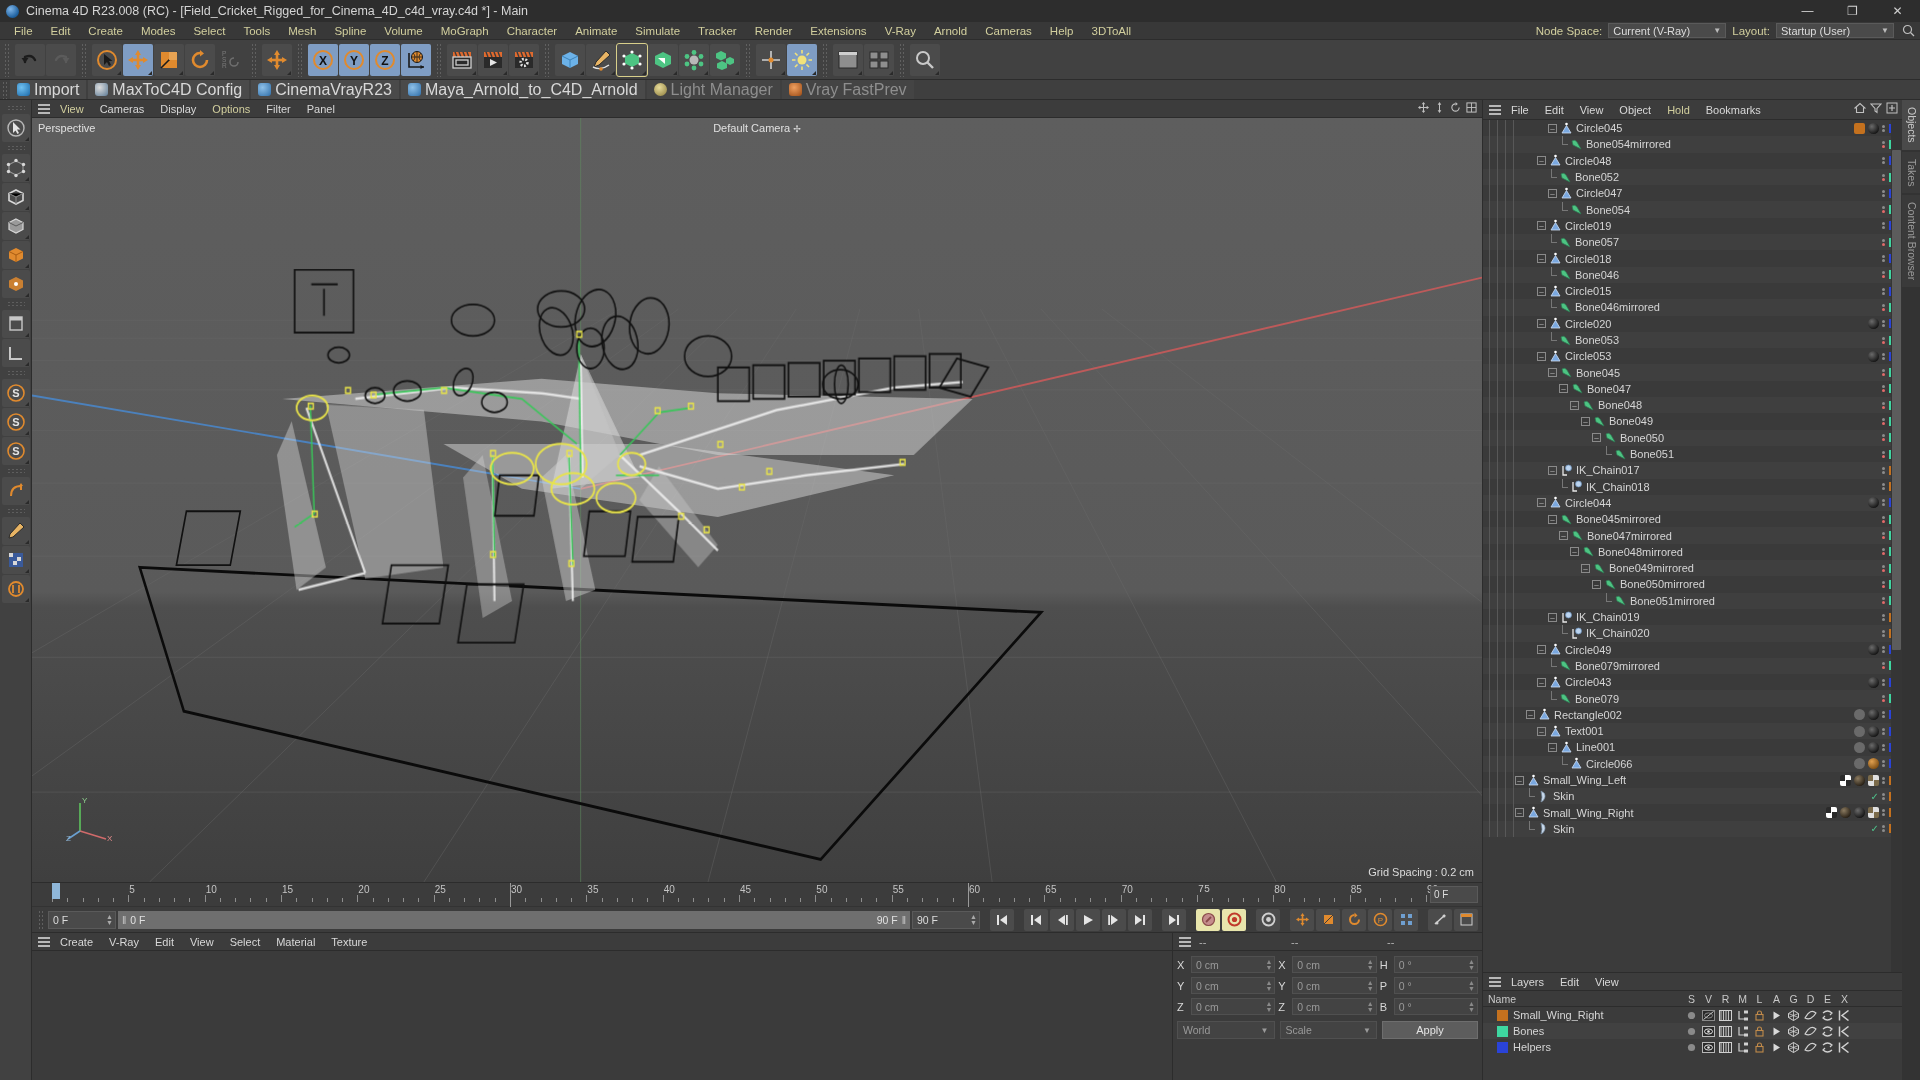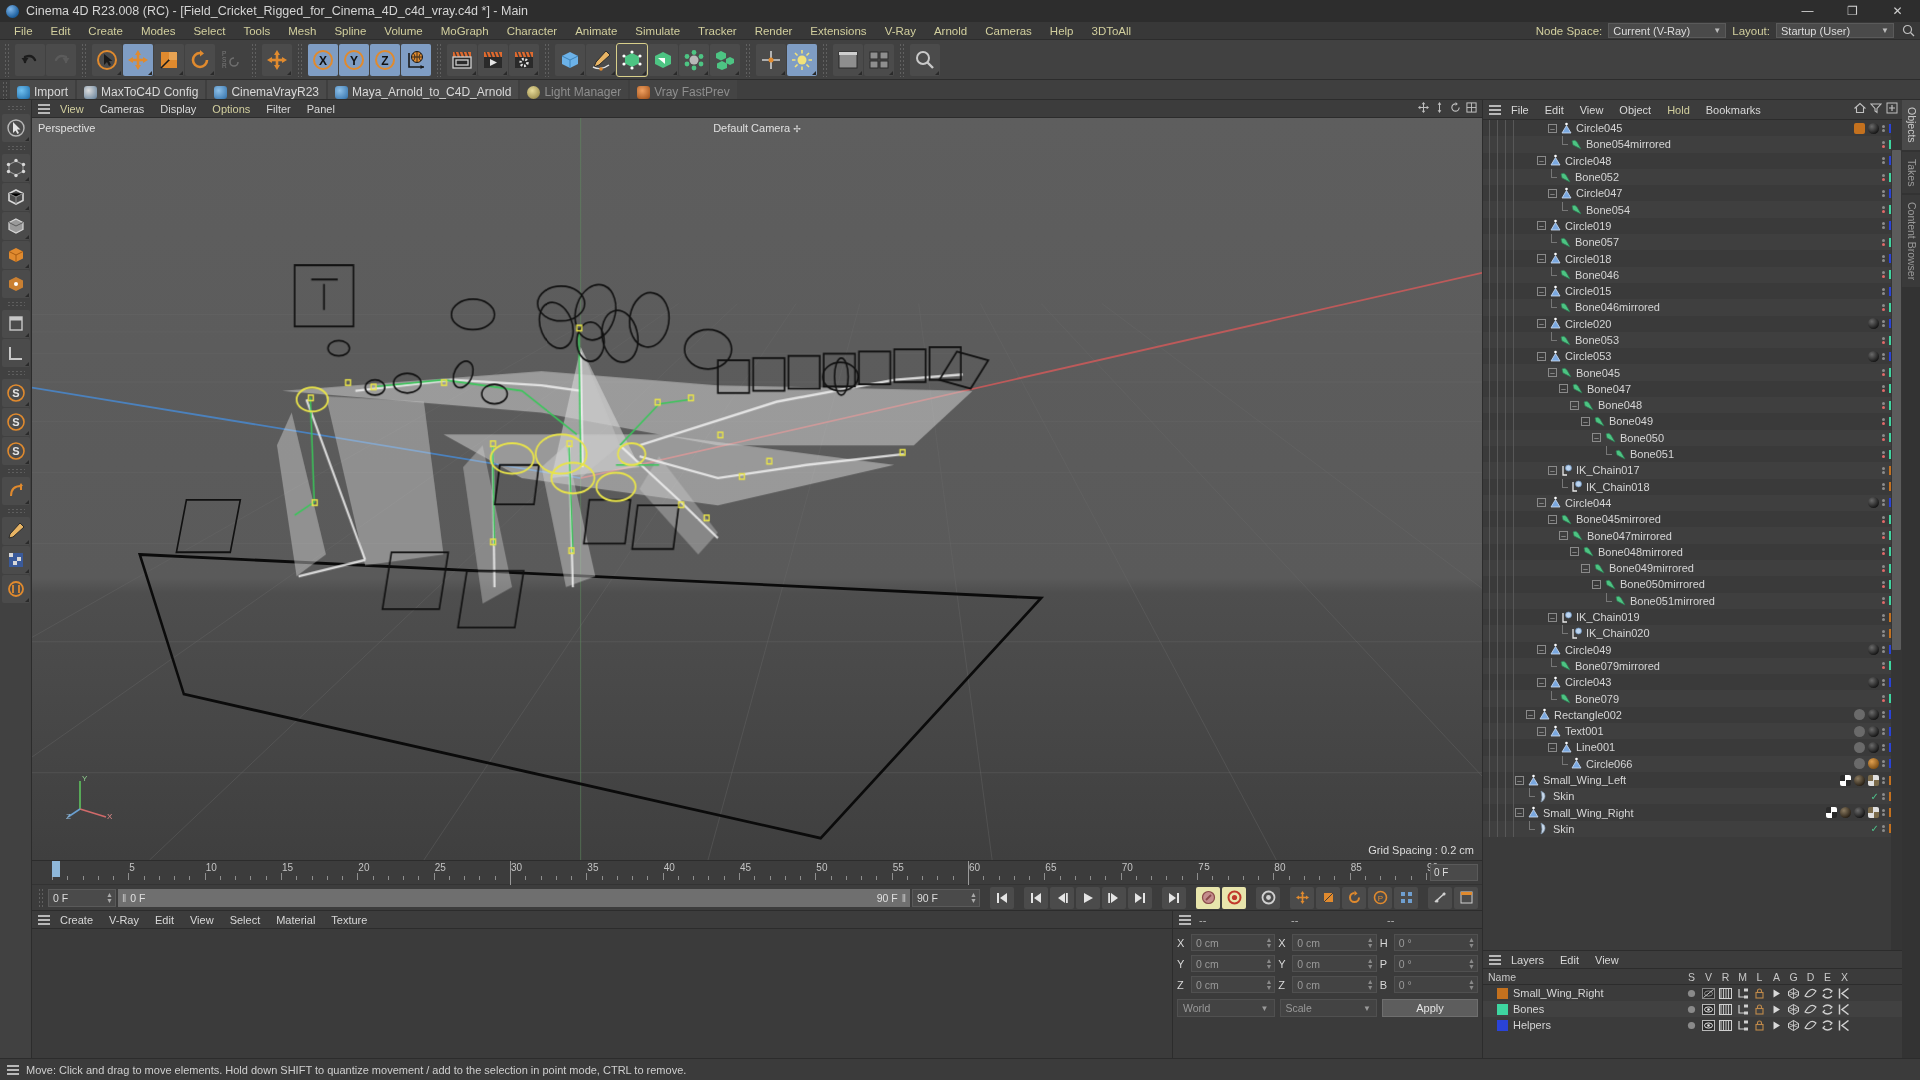--- a/index.html
+++ b/index.html
@@ -37,22 +37,22 @@
     background:#4b4b4b; border-radius:2px; position:relative; }
   .tbtn.sel { background:#7f9dc4; }
   .tbtn.flat { background:transparent; }
   .tbtn.corner:after { content:""; position:absolute; right:1px; bottom:1px;
     border-left:4px solid transparent; border-bottom:4px solid #2a2a2a; }
   .tbtn svg { display:block; }
 
   
   .pluginbar { height:20px; background:#3f3f3f; display:flex; align-items:center; flex:0 0 20px;
     border-bottom:1px solid #2c2c2c; }
-  .pl-item { display:flex; align-items:flex-end; gap:4px; padding:0 7px; height:19px; background:#4a4a4a;
-    margin-right:2px; font-size:12px; color:#d8d8d8; }
+  .pl-item { display:flex; align-items:center; gap:4px; padding:0 7px; height:19px; background:#4a4a4a;
+    margin-right:2px; font-size:16px; color:#d8d8d8; }
   .pl-item.dim { color:#8e8e8e; background:#444; }
   .pl-ico { width:13px; height:13px; border-radius:2px; flex:0 0 13px; }
 
   
   .body { flex:1; display:flex; min-height:0; }
 
   
   .lefttools { width:32px; background:#414141; flex:0 0 32px; display:flex; flex-direction:column;
     align-items:center; padding-top:3px; gap:1px; border-right:1px solid #2c2c2c; }
   .ltgrip { width:18px; height:6px; margin:2px 0;
@@ -2394,21 +2394,13 @@
       </div>
     </div>
 
     <div class="vtabs">
       <div class="vtab">Objects</div>
       <div class="vtab dim">Takes</div>
       <div class="vtab dim">Content Browser</div>
     </div>
   </div>
 
-  <div class="statusbar">
-    <div class="hamb">
-        <i></i>
-        <i></i>
-        <i></i>
-      </div>
-    <span class="txt">Move: Click and drag to move elements. Hold down SHIFT to quantize movement / add to the selection in point mode, CTRL to remove.</span>
-  </div>
 </div>
 
 </body></html>

